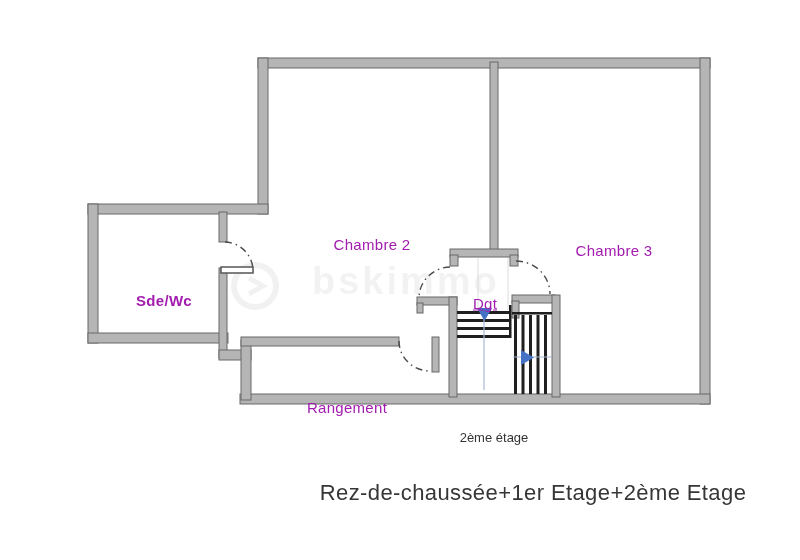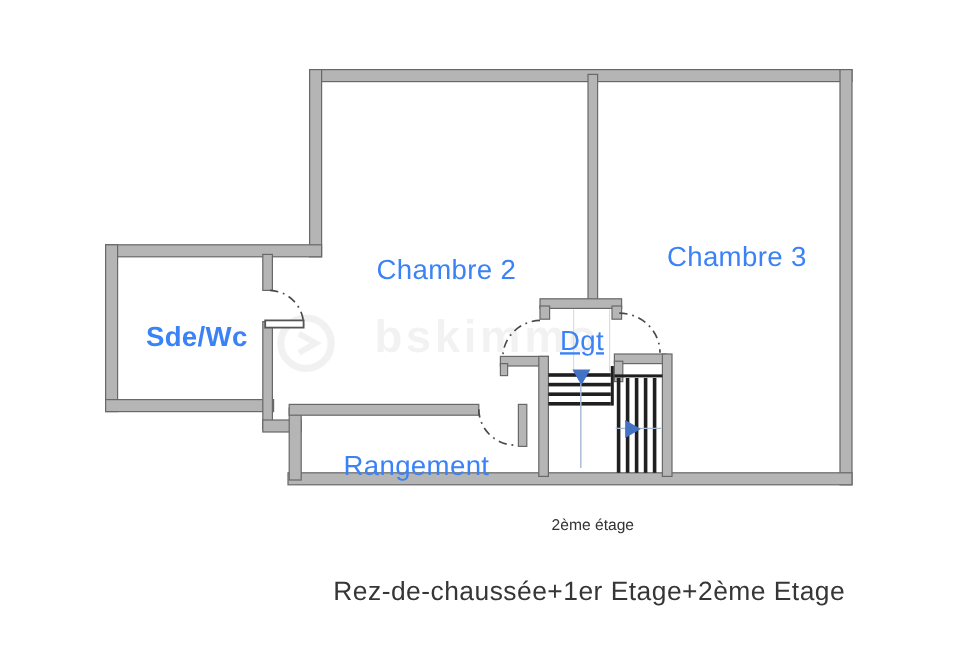--- a/index.html
+++ b/index.html
@@ -7,39 +7,41 @@
     position:relative;
     width:800px;height:560px;
     background:#ffffff;
     font-family:"Liberation Sans", sans-serif;
     overflow:hidden;
   }
   svg.layer{position:absolute;left:0;top:0;}
   .room-label{
     position:absolute;
     transform:translate(-50%,-50%);
-    color:#3b82f6;
-    font-size:23px;
+    color:#a21caf;
+    font-size:15px;
     white-space:nowrap;
     letter-spacing:0.3px;
+    margin-top:19px;
   }
   .floor-label{
     position:absolute;
     transform:translate(-50%,-50%);
     color:#333;
     font-size:13px;
     white-space:nowrap;
   }
   .caption{
     position:absolute;
     transform:translate(-50%,-50%);
     color:#363636;
     font-size:22px;
     white-space:nowrap;
     letter-spacing:0.4px;
+    margin-left:42px;
   }
   .watermark-text{
     position:absolute;
     left:312px;top:260px;
     font-size:38px;
     font-weight:bold;
     color:rgba(0,0,0,0.05);
     letter-spacing:3px;
     white-space:nowrap;
   }
@@ -119,21 +121,21 @@
       <path d="M225,242 A29,29 0 0 1 253,271"></path>
       <path d="M450,267 A32,31 0 0 0 419,297"></path>
       <path d="M516,261 A34,33 0 0 1 550,294"></path>
       <path d="M399,341 A31,30 0 0 0 430,371"></path>
     </g>
 
     <rect x="221" y="267" width="32" height="6" fill="#ffffff" stroke="#555" stroke-width="1.5"></rect>
   </svg>
 
   <div class="room-label" style="left:372px;top:225px;">Chambre 2</div>
-  <div class="room-label" style="left:614px;top:214px;">Chambre 3</div>
+  <div class="room-label" style="left:614px;top:231px;">Chambre 3</div>
   <div class="room-label" style="left:164px;top:281px;font-weight:bold;">Sde/Wc</div>
   <div class="room-label" style="left:485px;top:284px;text-decoration:underline;">Dgt</div>
   <div class="room-label" style="left:347px;top:388px;">Rangement</div>
 
   <div class="floor-label" style="left:494px;top:437px;">2ème étage</div>
   <div class="caption" style="left:491px;top:493px;">Rez-de-chaussée+1er Etage+2ème Etage</div>
 
 </div>
 
 </body></html>

